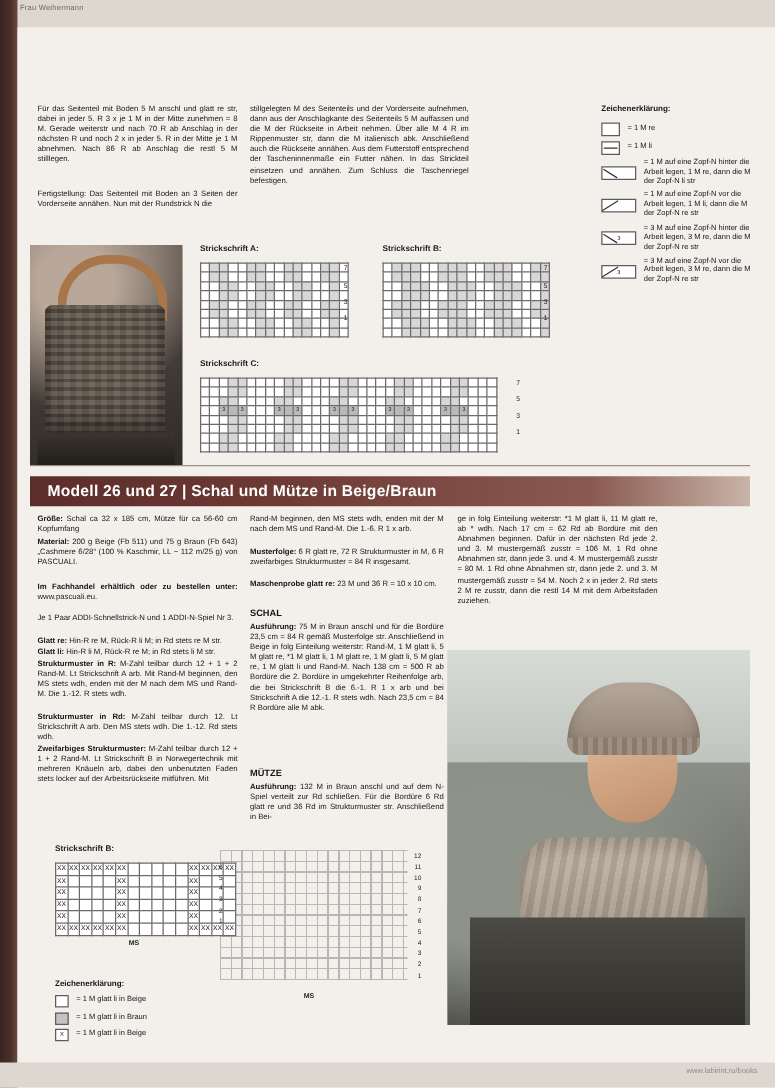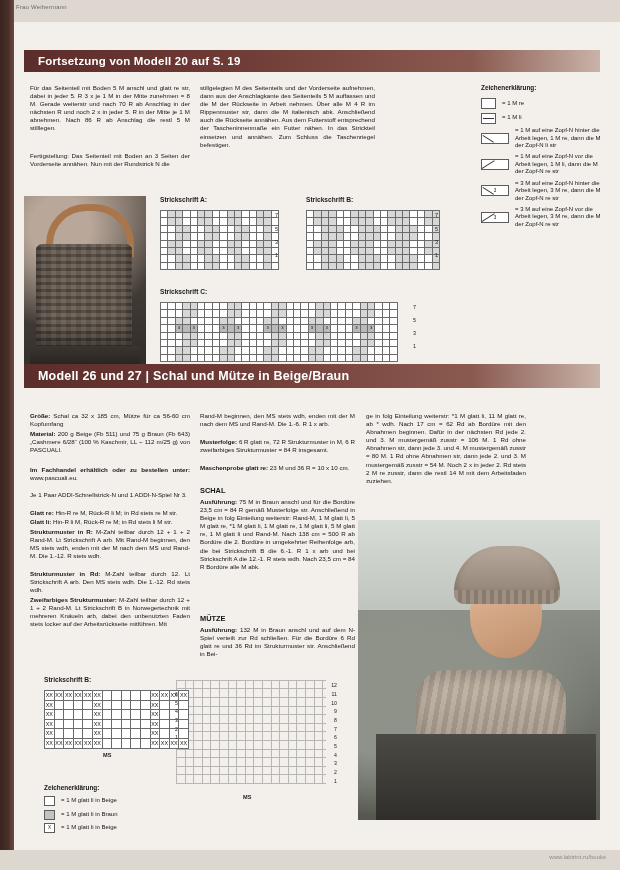--- a/index.html
+++ b/index.html
@@ -44,21 +44,21 @@
   .hdr{
     position:absolute;
     background:linear-gradient(90deg,#5b2d2b 0%,#6e3a35 35%,#8a5a50 78%,#c9b3a8 100%);
     color:#fff;
     display:flex;align-items:center;
     font-weight:bold;
     letter-spacing:.2px;
   }
   .hdr .t{padding-left:14px;}
   #hdr1{left:24px;top:50px;width:576px;height:22px;font-size:11.5px;}
-  #hdr2{left:24px;top:364px;width:576px;height:24px;font-size:12.5px;}
+  #hdr2{left:24px;top:381px;width:576px;height:24px;font-size:12.5px;}
 
   
   .col{position:absolute;font-size:6.2px;line-height:8.1px;text-align:justify;color:#161616;}
   .col b{font-weight:bold;}
   .lbl{position:absolute;font-size:6.4px;font-weight:bold;color:#141414;}
 
   
   .hrule{position:absolute;height:1px;background:#9a8e86;}
 
   
@@ -193,23 +193,20 @@
 
   <div class="topstrip">
     <span class="credit">Frau Weihermann</span>
   </div>
   <div class="spine"></div>
   <div class="sheet"></div>
   <div class="bottomstrip">
     <span class="credit">www.labirint.ru/books</span>
   </div>
 
-  <div class="hdr" id="hdr1">
-    <span class="t">Fortsetzung von Modell 20 auf S. 19</span>
-  </div>
 
   <div class="col" style="left:30px;top:84px;width:160px;">Für das Seitenteil mit Boden 5 M anschl und glatt re str, dabei in jeder 5. R 3 x je 1 M in der Mitte zunehmen = 8 M. Gerade weiterstr und nach 70 R ab Anschlag in der nächsten R und noch 2 x in jeder 5. R in der Mitte je 1 M abnehmen. Nach 86 R ab Anschlag die restl 5 M stilllegen.</div>
   <div class="col" style="left:30px;top:152px;width:160px;">Fertigstellung: Das Seitenteil mit Boden an 3 Seiten der Vorderseite annähen. Nun mit der Rundstrick N die</div>
   <div class="col" style="left:200px;top:84px;width:175px;">stillgelegten M des Seitenteils und der Vorderseite aufnehmen, dann aus der Anschlagkante des Seitenteils 5 M auffassen und die M der Rückseite in Arbeit nehmen. Über alle M 4 R im Rippenmuster str, dann die M italienisch abk. Anschließend auch die Rückseite annähen. Aus dem Futterstoff entsprechend der Tascheninnenmaße ein Futter nähen. In das Strickteil einsetzen und annähen. Zum Schluss die Taschenriegel befestigen.</div>
 
   <div class="lbl" style="left:481px;top:84px;">Zeichenerklärung:</div>
   <div class="legbox" style="left:481px;top:98px;width:125px;">
     <div class="legrow">
         <span class="legcell"></span>
         <span class="legtxt">= 1 M re</span>

